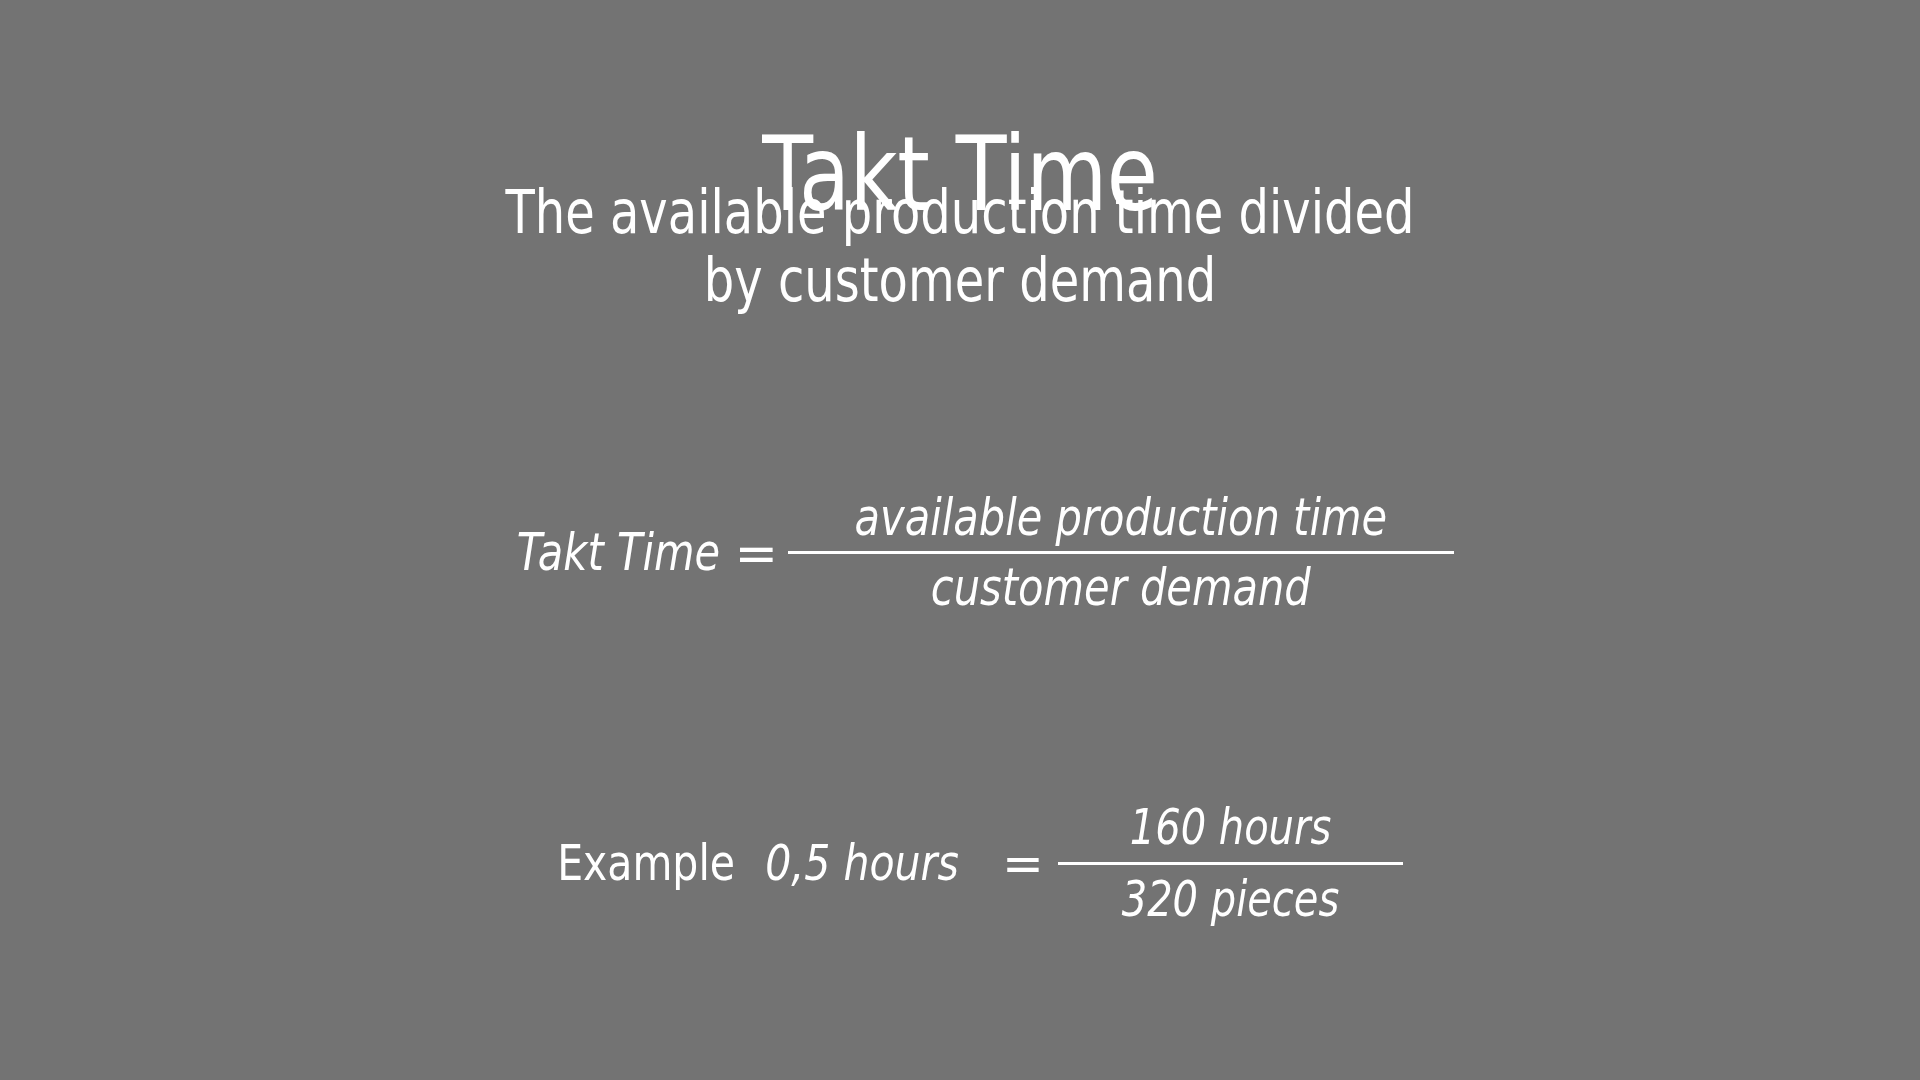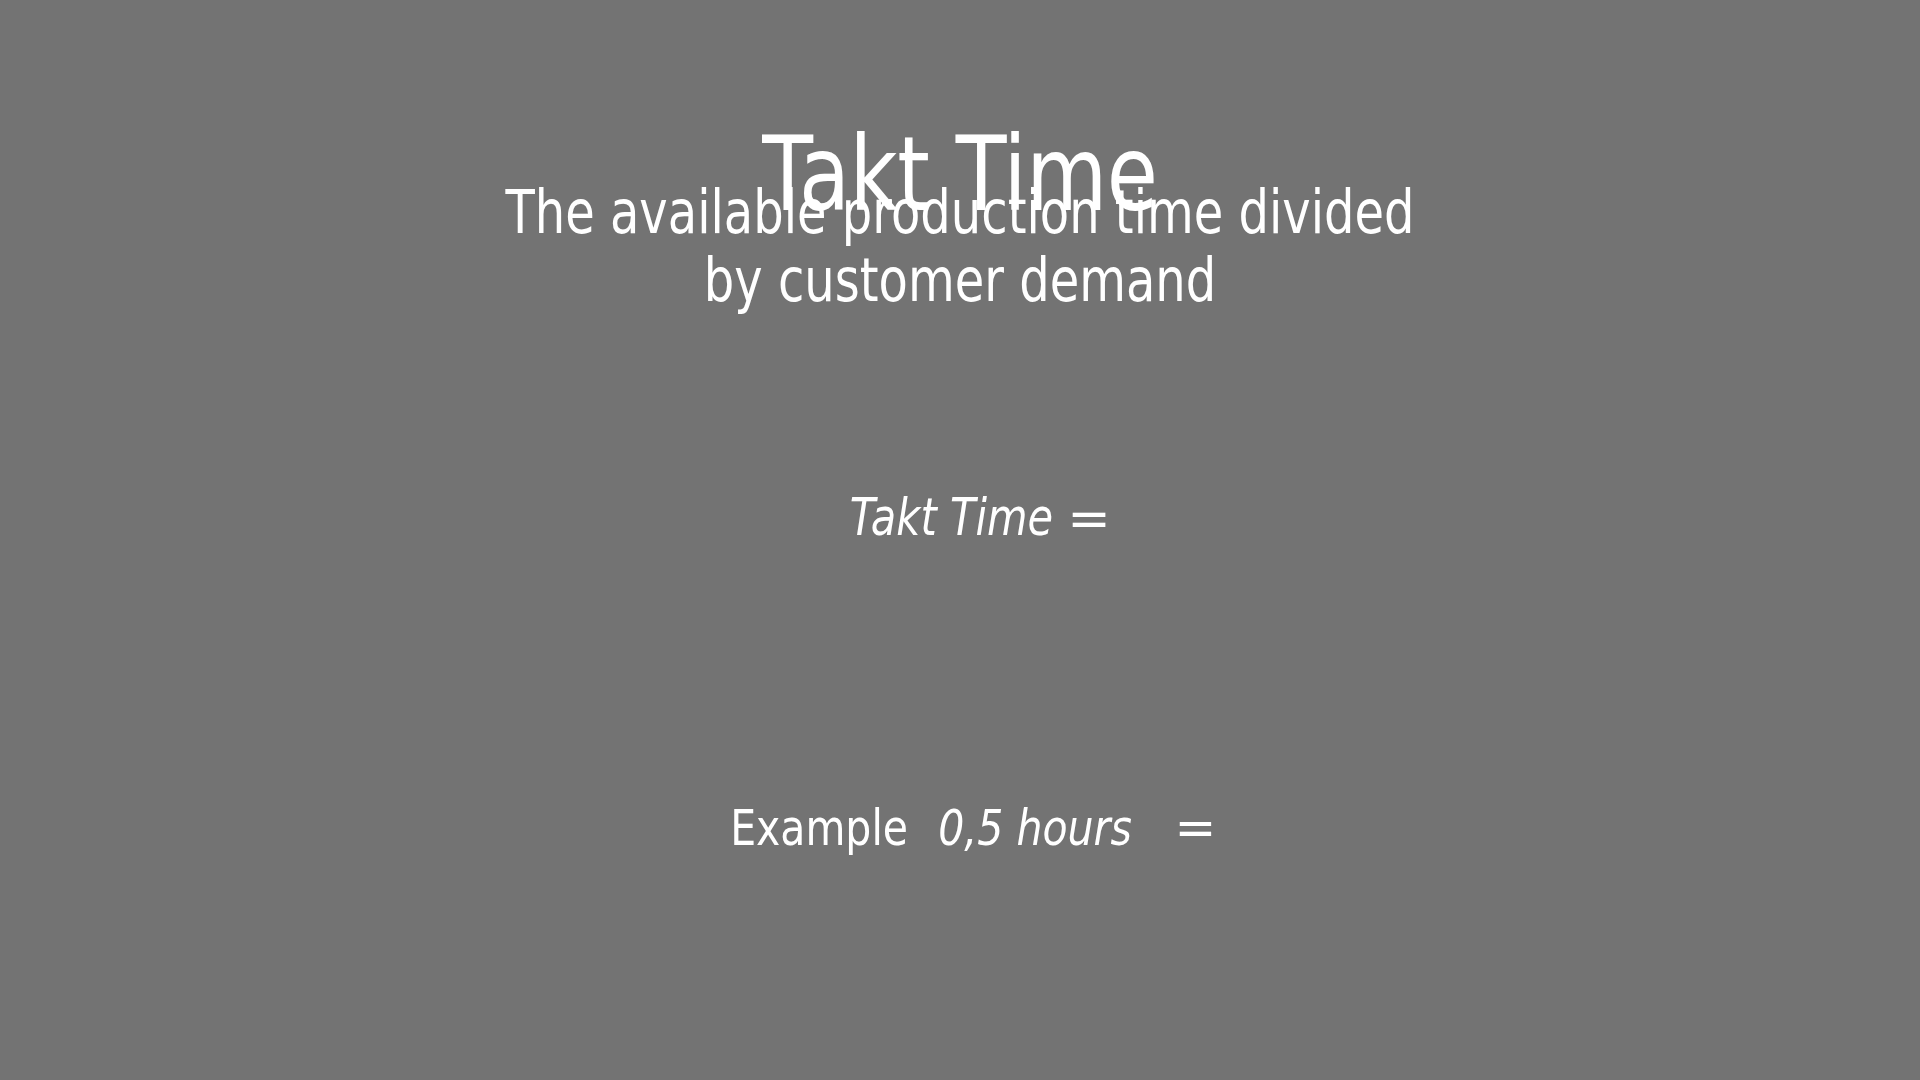--- a/index.html
+++ b/index.html
@@ -178,21 +178,31 @@
   <h1 class="title">Takt Time</h1>
 
   <div class="subtitle">
     <span class="ln">The available production time divided</span>
     <span class="ln">by customer demand</span>
   </div>
 
   <div class="formula-row">
     <span class="lhs">Takt Time</span>
     <span class="eq">=</span>
+    <span class="fraction formula-italic">
+      <span class="numer">available production time</span>
+      <span class="bar"></span>
+      <span class="denom">customer demand</span>
+    </span>
   </div>
 
   <div class="example-row">
     <span class="ex-label">Example</span>
     <span class="ex-value">0,5 hours</span>
     <span class="eq">=</span>
+    <span class="fraction formula-italic">
+      <span class="numer">160 hours</span>
+      <span class="bar"></span>
+      <span class="denom">320 pieces</span>
+    </span>
   </div>
 
 </div>
 
 </body></html>

